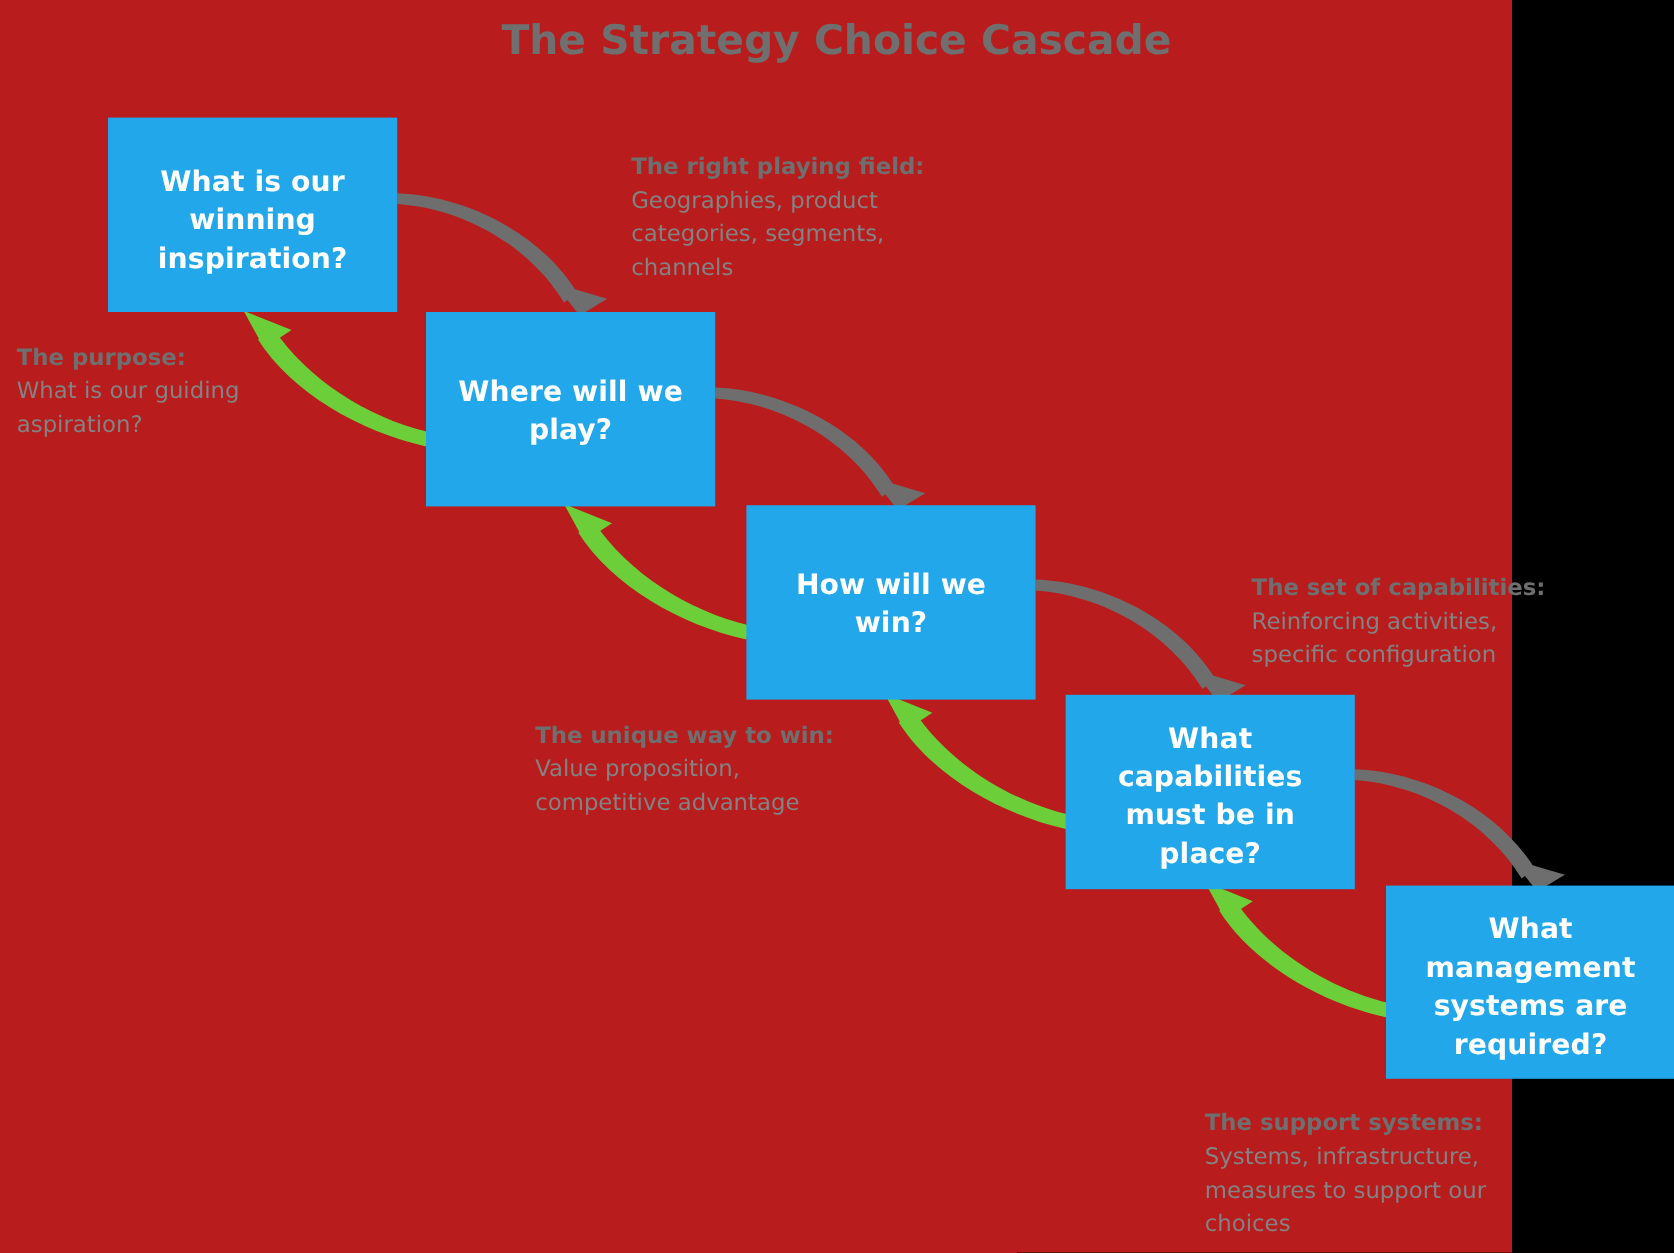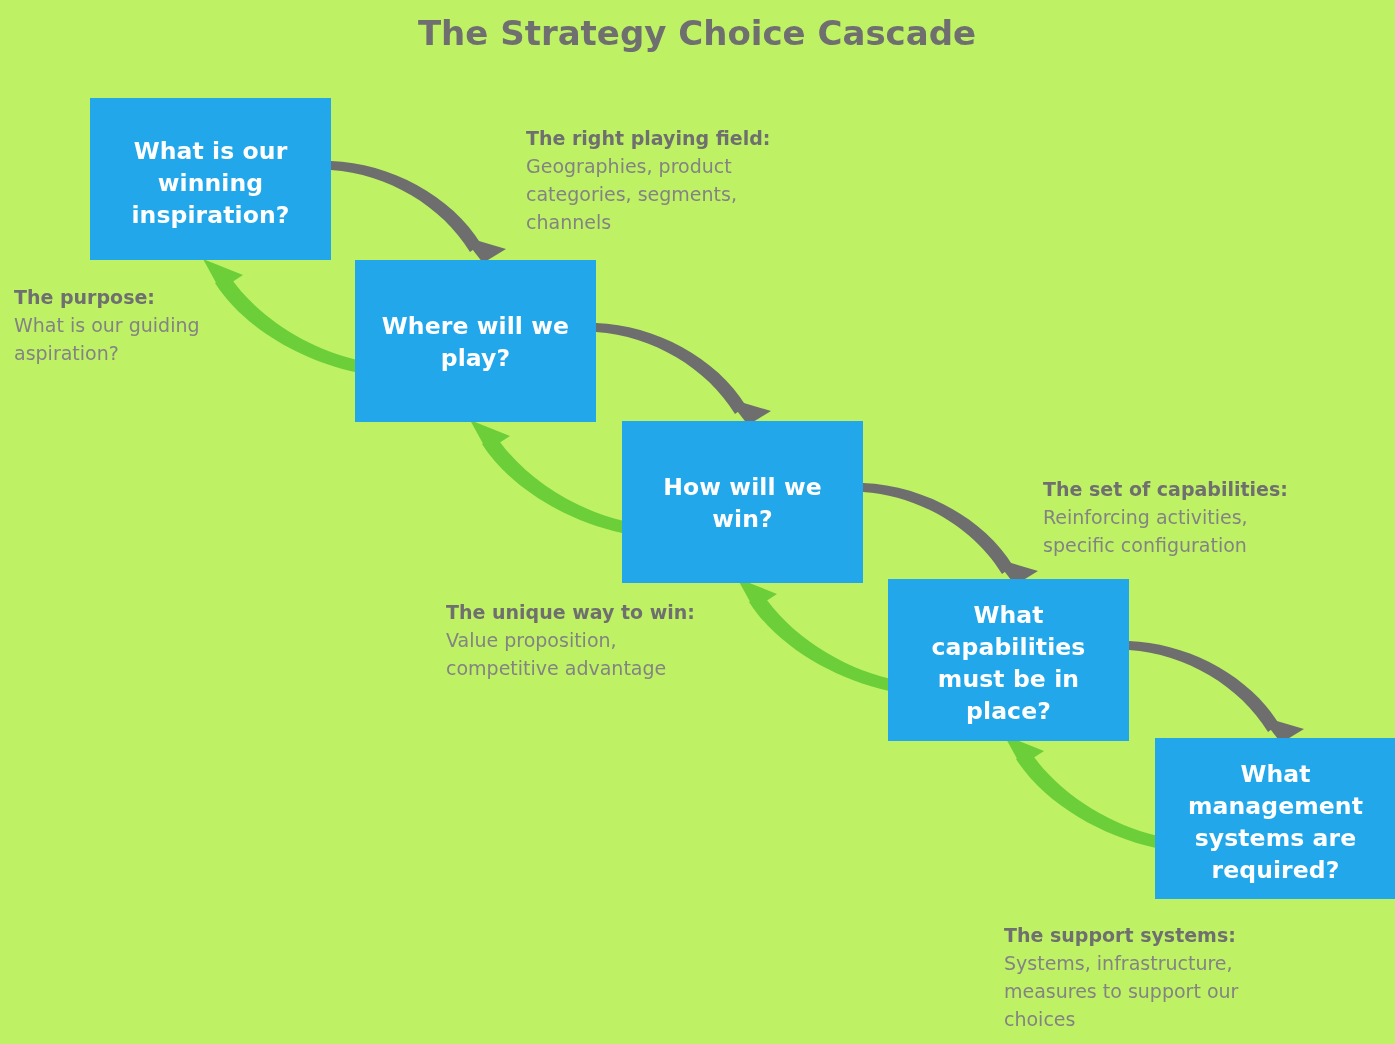--- a/index.html
+++ b/index.html
@@ -8,23 +8,23 @@
     background: #000000;
   }
   body {
     width: 1395px;
     height: 1044px;
     overflow: hidden;
     font-family: "DejaVu Sans", "Liberation Sans", sans-serif;
   }
   #stage {
     position: relative;
-    width: 1395px;
+    width: 1260px;
     height: 1044px;
-    background: #bef264;
+    background: #b91c1c;
   }
   #diagram-svg {
     position: absolute;
     left: 0;
     top: 0;
     width: 1395px;
     height: 1044px;
   }
   .title-text {
     font-weight: bold;

